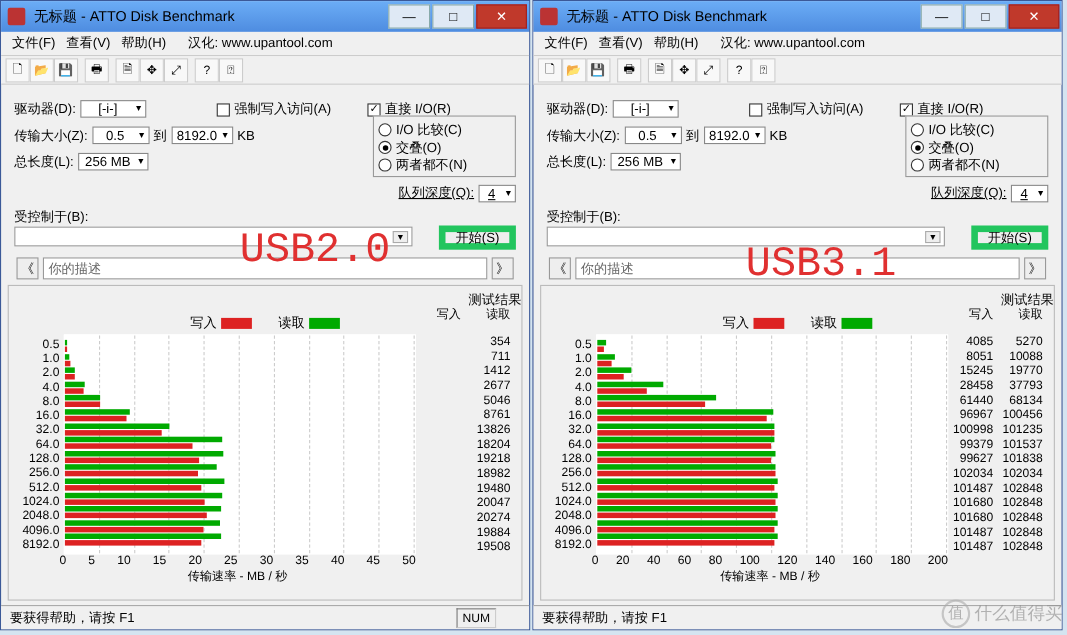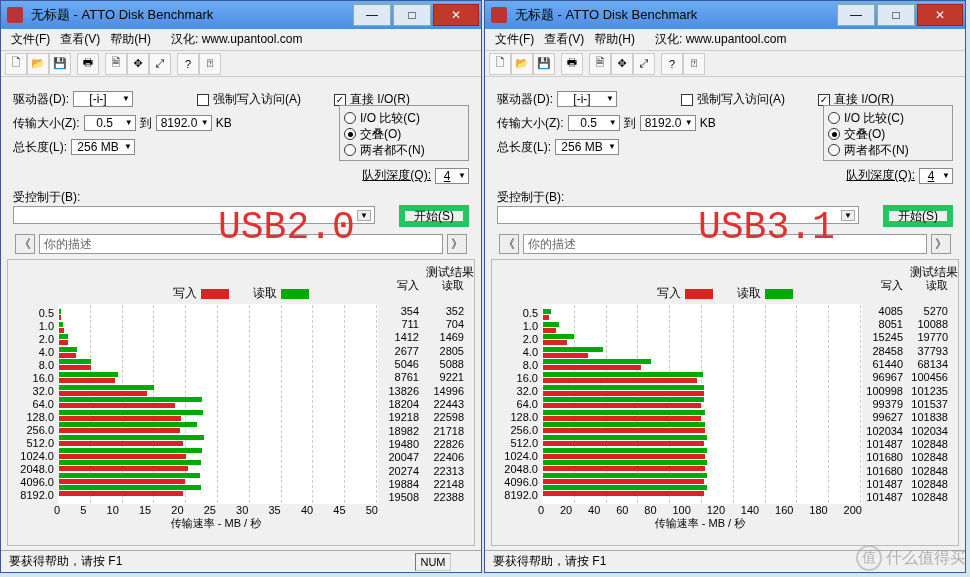--- a/index.html
+++ b/index.html
@@ -48,21 +48,21 @@
     .bar.read { background: #0a0; top: 1px; }
     .bar.write { background: #d22; top: 7px; }
     .value-cols { width: 90px; display: flex; font-size: 11px; }
     .value-cols .col { flex: 1; text-align: right; padding-right: 4px; display: flex; flex-direction: column; justify-content: space-around; }
     .axis { height: 36px; display: flex; flex-direction: column; align-items: center; font-size: 11px; padding-left: 44px; padding-right: 94px; }
     .ticks { display: flex; width: 100%; justify-content: space-between; padding: 0 2px; }
     .statusbar { height: 22px; border-top: 1px solid #aaa; background: #f0f0f0; display: flex; align-items: center; padding: 0 8px; position: absolute; bottom: 0; left: 0; right: 0; }
     .statusbar .numbox { position: absolute; right: 30px; width: 36px; height: 18px; border: 1px inset #ccc; text-align: center; font-size: 11px; line-height: 16px; }
     .overlay-label { position: absolute; font-family: "Courier New", monospace; font-size: 38px; color: #e03030; font-weight: normal; top: 206px; }
     .overlay-label.usb2 { left: 186px; margin-left: 32px; }
-    .overlay-label.usb3 { left: 698px; }
+    .overlay-label.usb3 { left: 678px; margin-top: 13px; }
     .watermark { position: absolute; right: 4px; bottom: 6px; font-size: 16px; color: #888; opacity: 0.6; display: flex; align-items: center; gap: 4px; }
     .watermark .wicon { width: 26px; height: 26px; border: 2px solid #aaa; border-radius: 50%; display: flex; align-items: center; justify-content: center; font-size: 14px; }
     .queue-depth { display: flex; align-items: center; gap: 4px; position: absolute; right: 12px; top: 166px; text-decoration: underline; }
     .dropdown { background: #fff; border: 1px solid #888; padding: 0 14px 0 4px; position: relative; display: inline-block; }
     .dropdown::after { content: "▼"; font-size: 8px; position: absolute; right: 2px; top: 2px; }
     .cfg-left { position: absolute; left: 12px; top: 86px; }
     .wide-select { background: #fff; border: 1px solid #999; height: 18px; width: 362px; position: relative; }
     .wide-select::after { content: "▼"; font-size: 8px; position: absolute; right: 3px; top: 3px; background: #eee; border: 1px solid #aaa; padding: 0 2px; }
     .bars-vstack { position: absolute; inset: 3px 0 0 0; }
     .direct-io { display:flex; align-items:center; gap:4px; position:absolute; right:71px; top:90px; }
@@ -276,37 +276,20 @@
               <div>13826</div>
               <div>18204</div>
               <div>19218</div>
               <div>18982</div>
               <div>19480</div>
               <div>20047</div>
               <div>20274</div>
               <div>19884</div>
               <div>19508</div>
             </div>
-            <div class="col">
-              <div>352</div>
-              <div>704</div>
-              <div>1469</div>
-              <div>2805</div>
-              <div>5088</div>
-              <div>9221</div>
-              <div>14996</div>
-              <div>22443</div>
-              <div>22598</div>
-              <div>21718</div>
-              <div>22826</div>
-              <div>22406</div>
-              <div>22313</div>
-              <div>22148</div>
-              <div>22388</div>
-            </div>
           </div>
         </div>
         <div class="axis">
           <div class="ticks">
             <span>0</span>
             <span>5</span>
             <span>10</span>
             <span>15</span>
             <span>20</span>
             <span>25</span>

